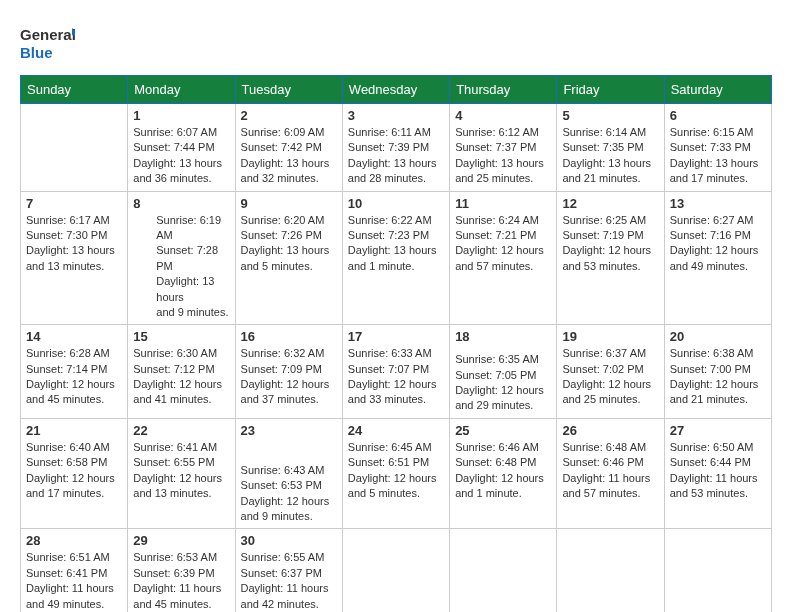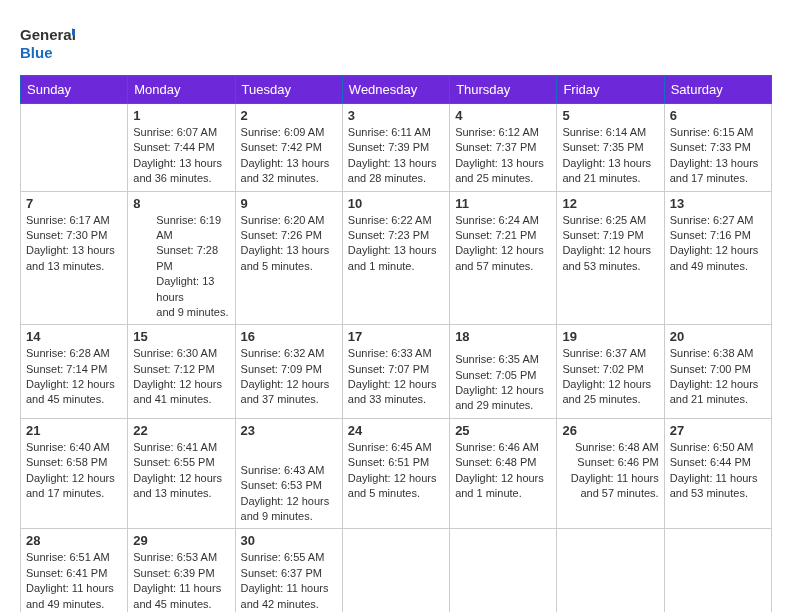--- a/index.html
+++ b/index.html
@@ -34,21 +34,21 @@
     .location {
       font-size: 16px;
       color: #555;
     }
     .calendar {
       width: 100%;
       border-collapse: collapse;
       font-size: 11px;
     }
     .calendar th {
-      background-color: #6d28d9;
+      background-color: #15803d;
       color: #fff;
       text-align: left;
       padding: 6px 6px;
       font-size: 13px;
       font-weight: normal;
       border: 1px solid #1a6bbf;
     }
     .calendar td {
       border: 1px solid #ccc;
       vertical-align: top;
@@ -280,21 +280,21 @@
         </td>
         <td>
           <span class="day-number">25</span>
           <div class="cell-content" style="white-space: pre-line;">Sunrise: 6:46 AM
 Sunset: 6:48 PM
 Daylight: 12 hours
 and 1 minute.</div>
         </td>
         <td>
           <span class="day-number">26</span>
-          <div class="cell-content" style="white-space: pre-line; text-align: right;">Sunrise: 6:48 AM
+          <div class="cell-content" style="white-space: pre-line;">Sunrise: 6:48 AM
 Sunset: 6:46 PM
 Daylight: 11 hours
 and 57 minutes.</div>
         </td>
         <td>
           <span class="day-number">27</span>
           <div class="cell-content" style="white-space: pre-line;">Sunrise: 6:50 AM
 Sunset: 6:44 PM
 Daylight: 11 hours
 and 53 minutes.</div>

